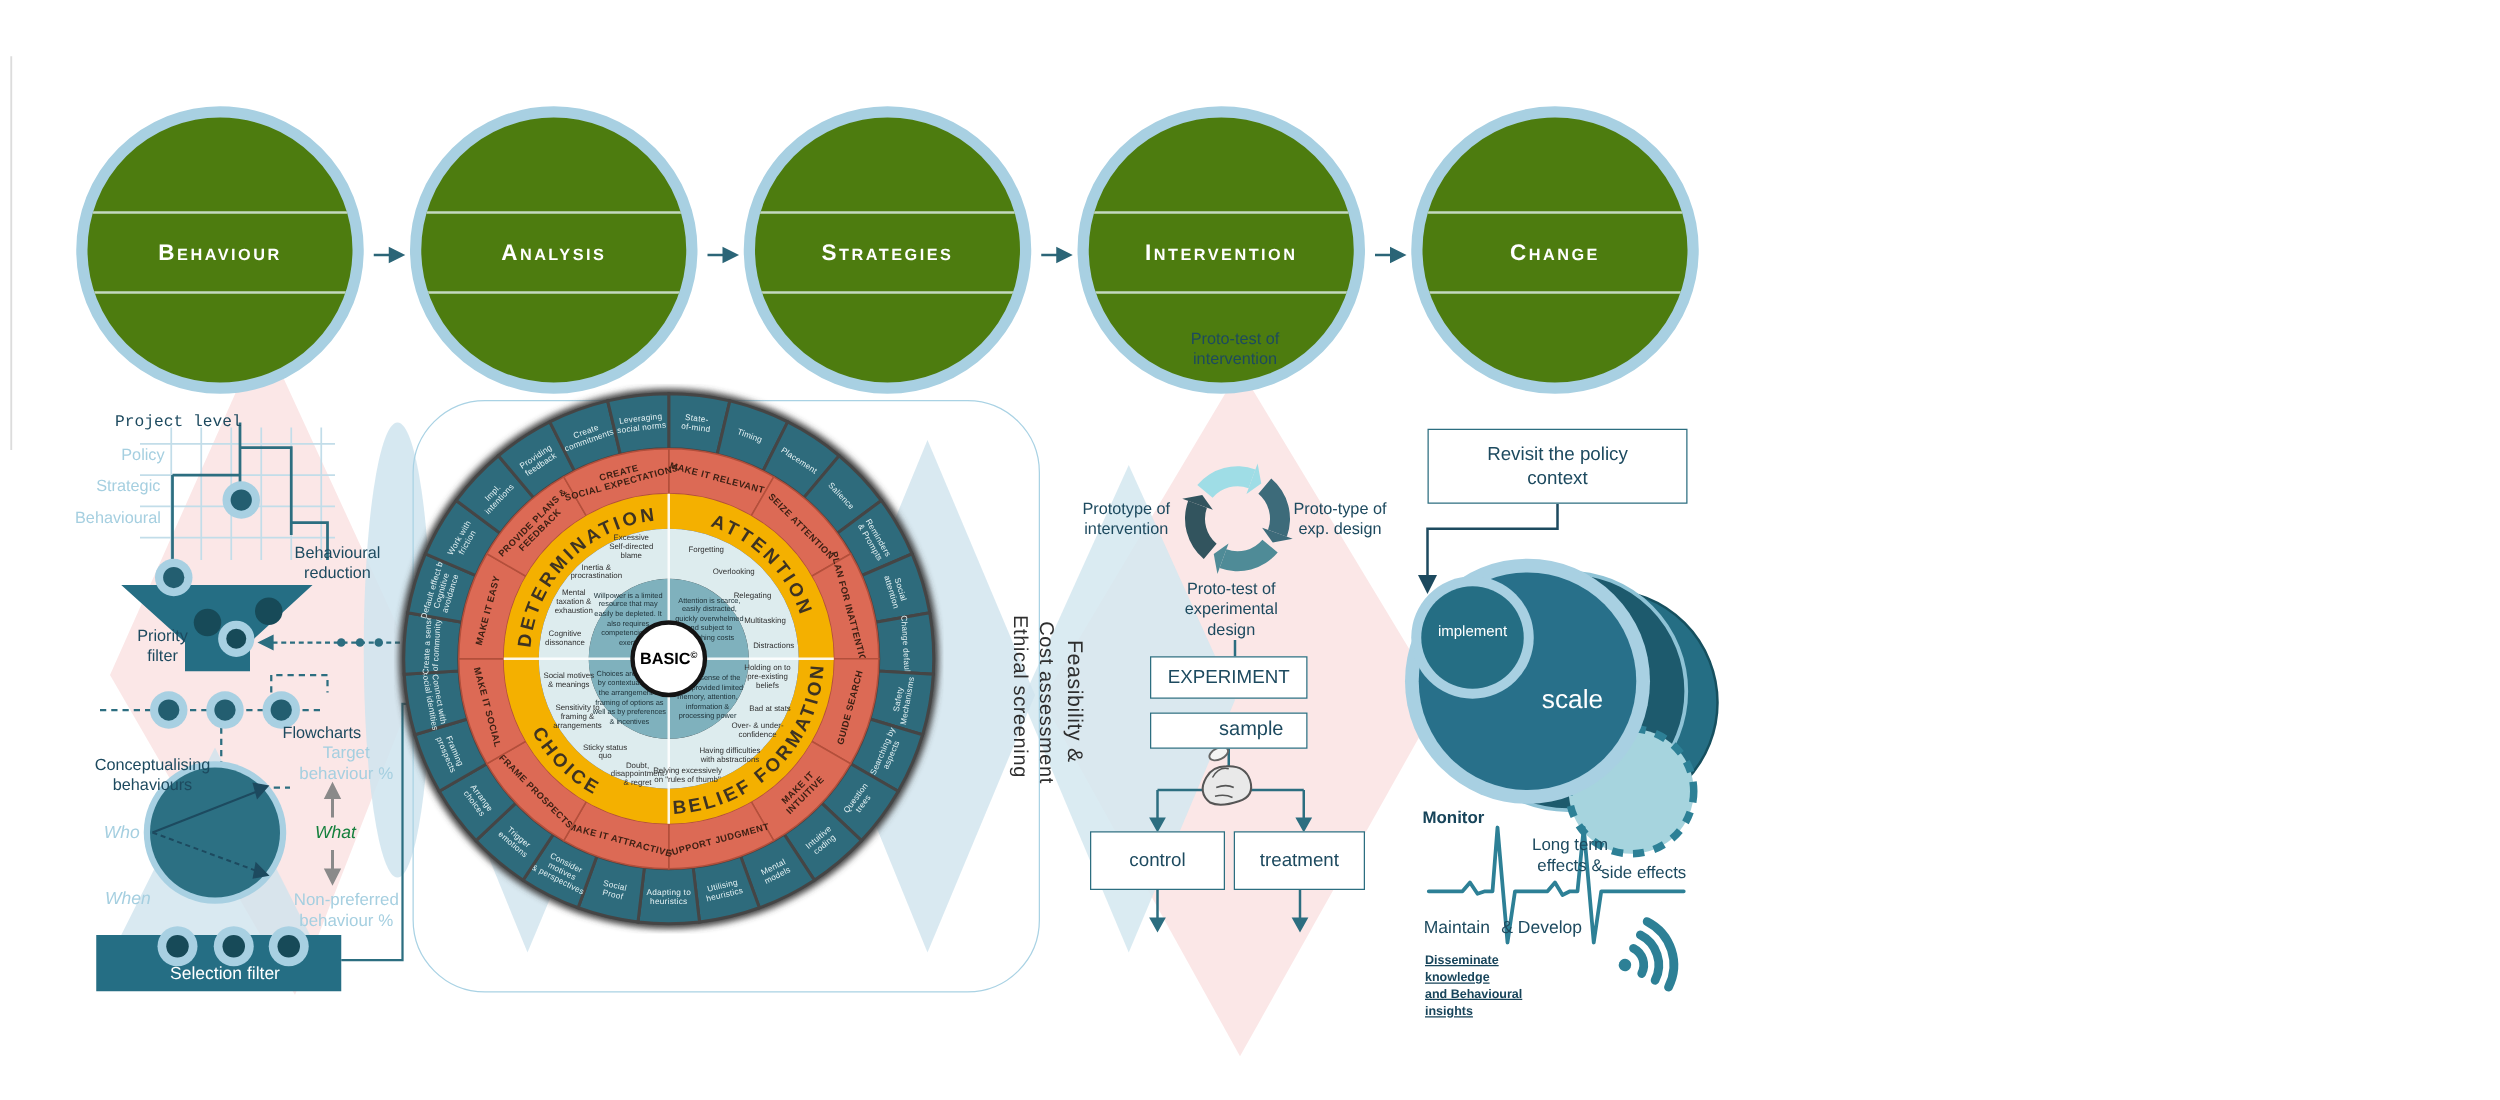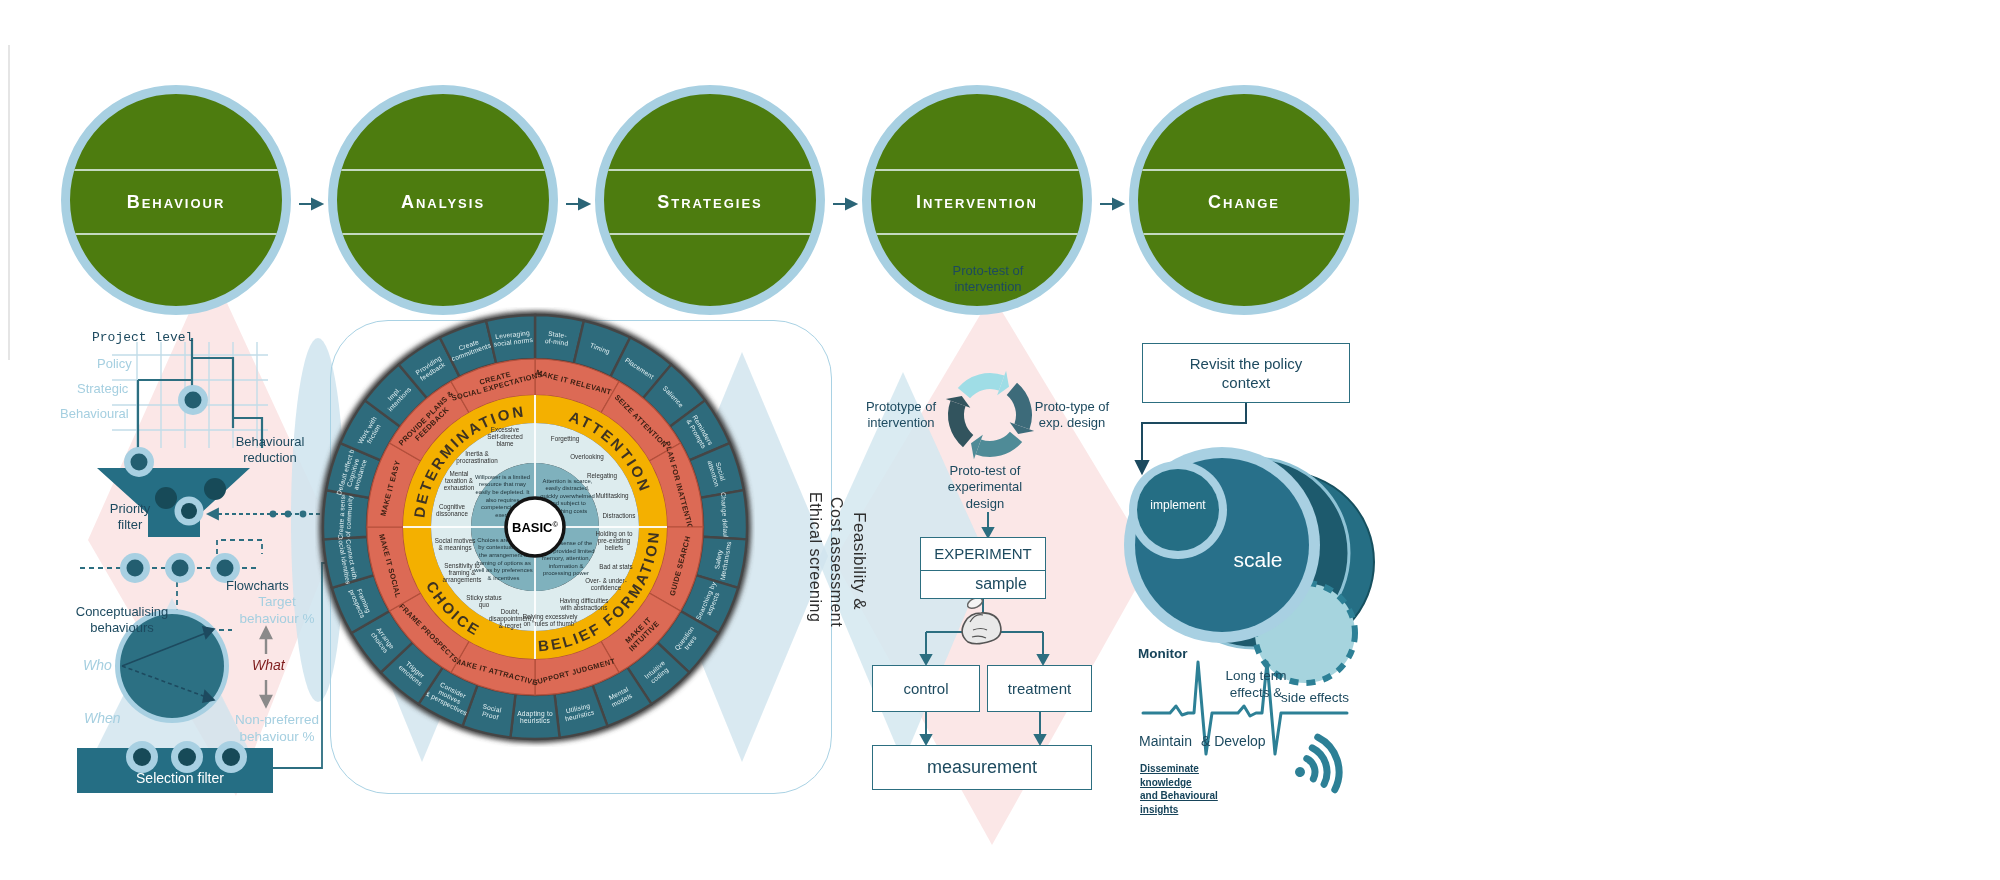--- a/index.html
+++ b/index.html
@@ -13,21 +13,21 @@
   .stage .band{position:absolute;left:0;right:0;top:50%;height:62px;margin-top:-31px;
          border-top:2px solid rgba(236,248,252,.75);border-bottom:2px solid rgba(236,248,252,.75);
          display:flex;align-items:center;justify-content:center;}
   .stage .band span{color:#fff;font-variant:small-caps;font-weight:bold;font-size:18px;
          letter-spacing:2px;}
   
   .lbl{position:absolute;font-size:13px;color:#1d4a5f;line-height:1.25;white-space:pre-line;}
   .c{text-align:center;transform:translateX(-50%);}
   .lt{color:#a5cfe0;}
   .it{font-style:italic;}
-  .gray{color:#7f1d1d;text-align:right;}
+  .gray{color:#15803d;text-align:right;}
   .b{font-weight:bold;}
   .box{position:absolute;background:#fff;border:1.6px solid #2c6e80;color:#1d4a5f;
        display:flex;align-items:center;justify-content:center;text-align:center;
        white-space:pre-line;box-sizing:border-box;line-height:1.3;}
   .vert{position:absolute;writing-mode:vertical-rl;color:#2e2e2e;font-size:16px;
         letter-spacing:.5px;}
   #wheel-container{position:absolute;left:330px;top:320px;width:502px;height:474px;
         border:1.6px solid #a9d2e4;border-radius:58px;box-sizing:border-box;}
   .white{color:#fff;}
 </style>
@@ -379,25 +379,24 @@
   <div class="lbl c" style="left:988px;top:263px;">Proto-test of
 intervention</div>
   <div class="lbl c" style="left:1072px;top:399px;">Proto-type of
 exp. design</div>
   <div class="lbl c" style="left:985px;top:463px;">Proto-test of
 experimental
 design</div>
   <div class="lbl c" style="left:901px;top:399px;">Prototype of
 intervention</div>
 
-  <div class="box" style="left:920px;top:537px;width:126px;height:34px;font-size:15px;">EXPERIMENT</div>
+  <div class="box" style="left:920px;top:525px;width:126px;height:34px;font-size:15px;">EXPERIMENT</div>
   <div class="box" style="left:920px;top:570px;width:126px;height:29px;font-size:16px;padding-left:36px;">sample</div>
   <div class="box" style="left:872px;top:665px;width:108px;height:47px;font-size:15px;">control</div>
   <div class="box" style="left:987px;top:665px;width:105px;height:47px;font-size:15px;">treatment</div>
-  <div class="box" style="left:872px;top:745px;width:220px;height:45px;font-size:18px;">measurement</div>
 
   <div class="box" style="left:1142px;top:343px;width:208px;height:60px;font-size:15px;border-width:1.4px;">Revisit the policy
 context</div>
   <div class="lbl c white" style="left:1178px;top:498px;width:64px;font-size:12px;word-break:break-all;text-align:center;">implement</div>
   <div class="lbl c white" style="left:1258px;top:547px;font-size:21px;">scale</div>
   <div class="lbl b" style="left:1138px;top:646px;font-size:13.5px;color:#17445a;">Monitor</div>
   <div class="lbl c" style="left:1234px;top:668px;font-size:13.5px;margin-left:22px;">Long term
 effects &amp;</div>
   <div class="lbl" style="left:1281px;top:690px;font-size:13.5px;">side  effects</div>
   <div class="lbl" style="left:1139px;top:733px;font-size:14px;">Maintain</div>

